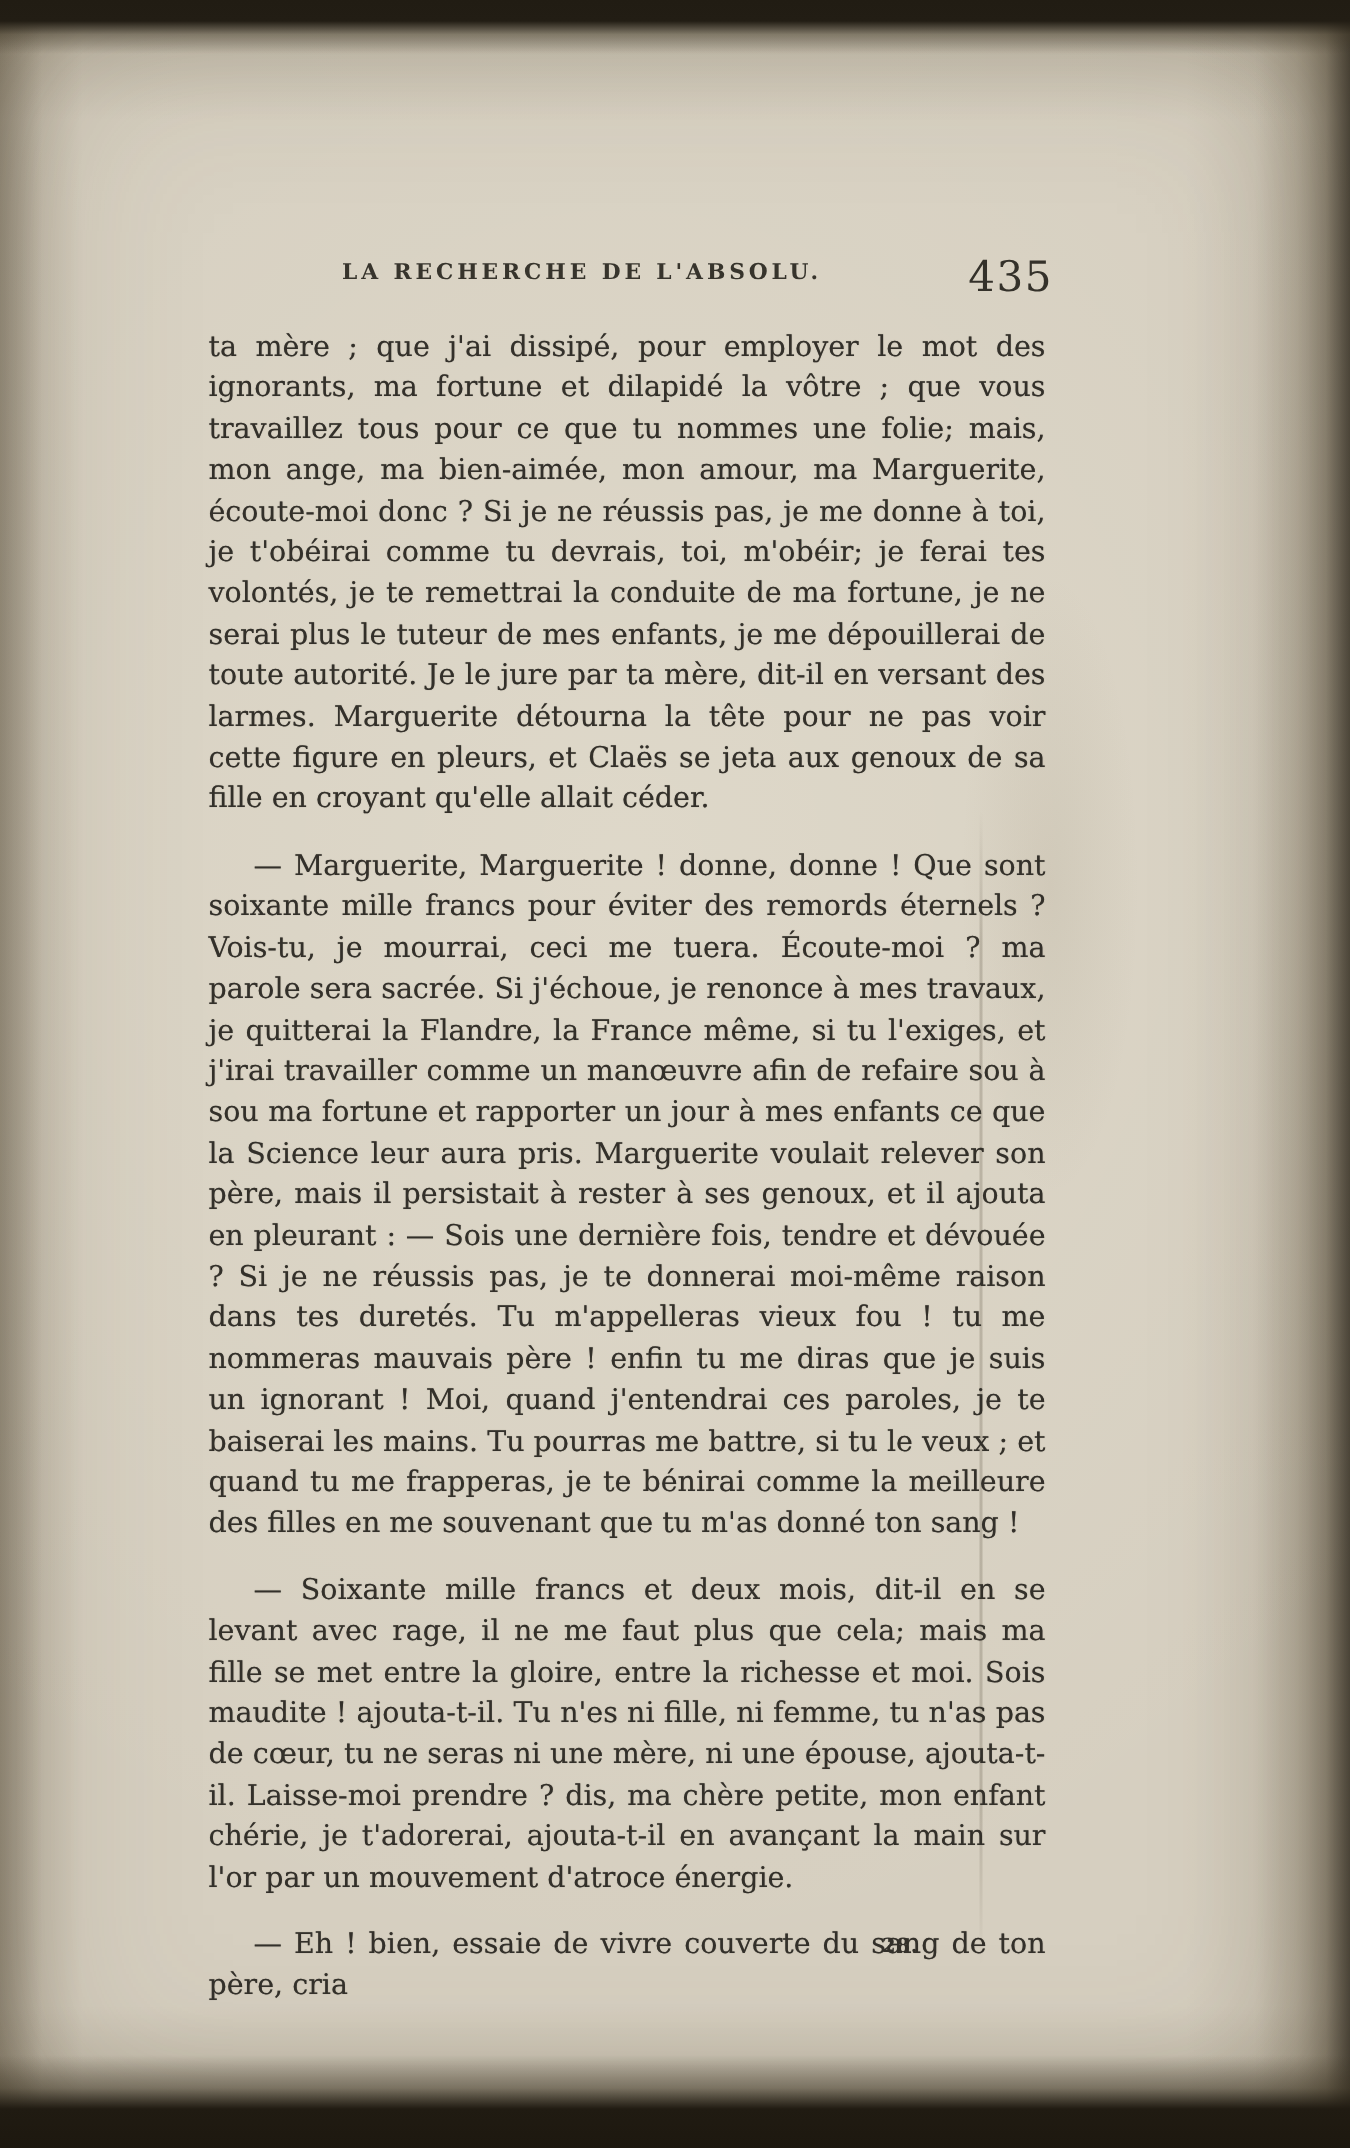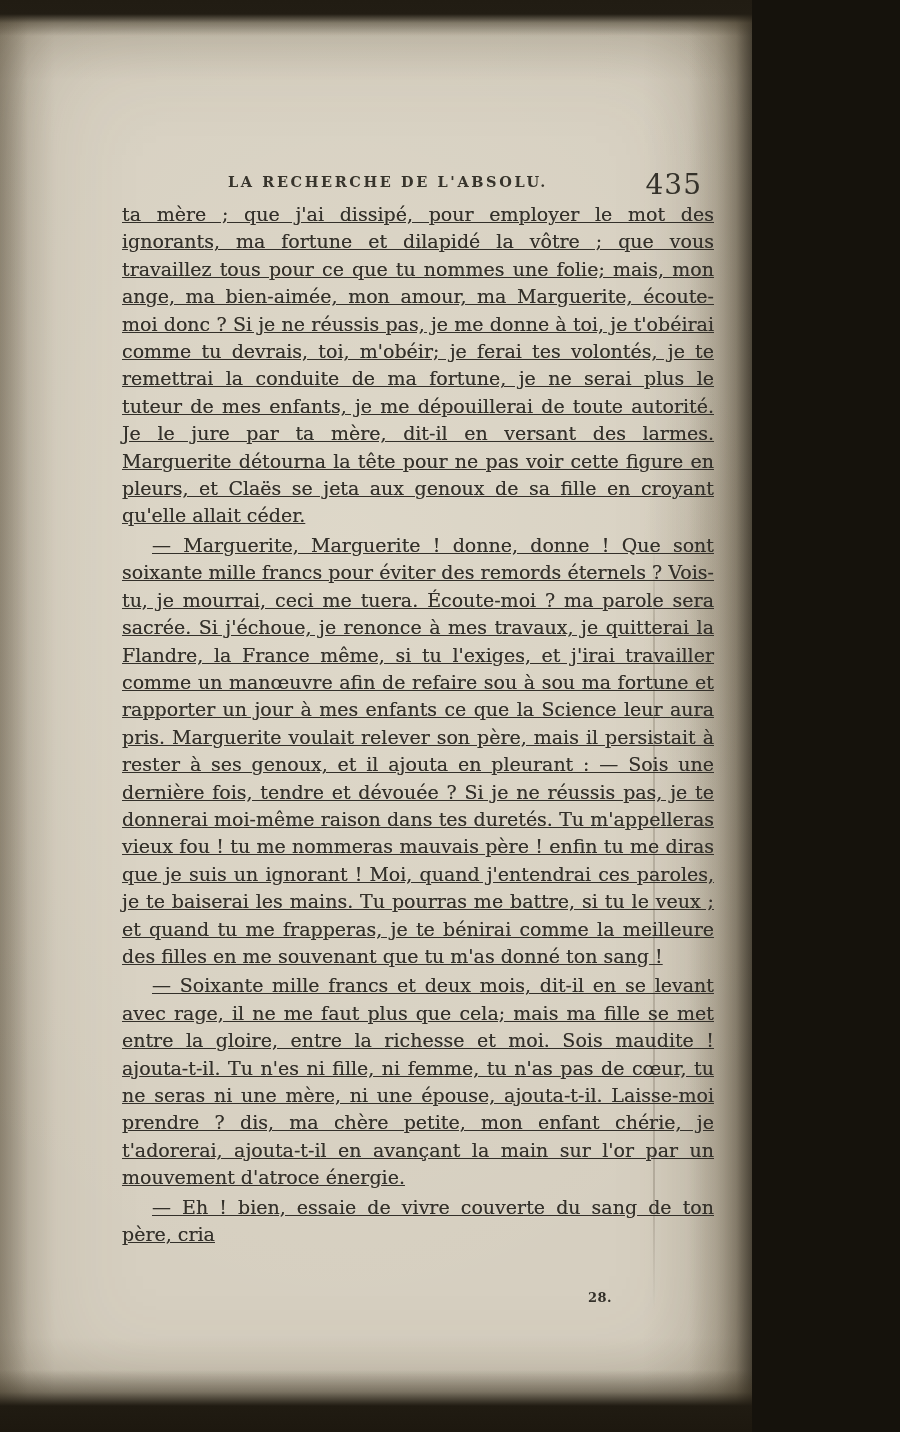--- a/index.html
+++ b/index.html
@@ -1,21 +1,21 @@
 <!DOCTYPE html>
 <html><head>
 <meta charset="utf-8">
 <style>
   html, body {
     margin: 0;
     padding: 0;
     background: #15120c;
   }
   .stage {
-    width: 752px;
+    width: 900px;
     height: 1432px;
     position: relative;
     overflow: hidden;
     font-family: "DejaVu Serif", "Liberation Serif", serif;
   }
   .page {
     position: absolute;
     inset: 0;
     background:
       radial-gradient(ellipse 115% 85% at 46% 40%, rgba(255, 252, 238, 0.20), rgba(255, 252, 238, 0) 62%),
@@ -102,23 +102,22 @@
     left: 122px;
     width: 592px;
     z-index: 5;
     color: #33302a;
     font-size: 19px;
     line-height: 27.4px;
     text-align: justify;
     text-shadow: 0 0 0.5px rgba(46, 42, 34, 0.55);
   }
   .para {
-    margin: 0;
+    margin: 17px;
     text-indent: 30px;
-    text-decoration: underline;
   }
   .para.no-indent {
     text-indent: 0;
   }
   .para + .para {
     margin-top: 2px;
   }
   .signature-mark {
     position: absolute;
     left: 588px;

